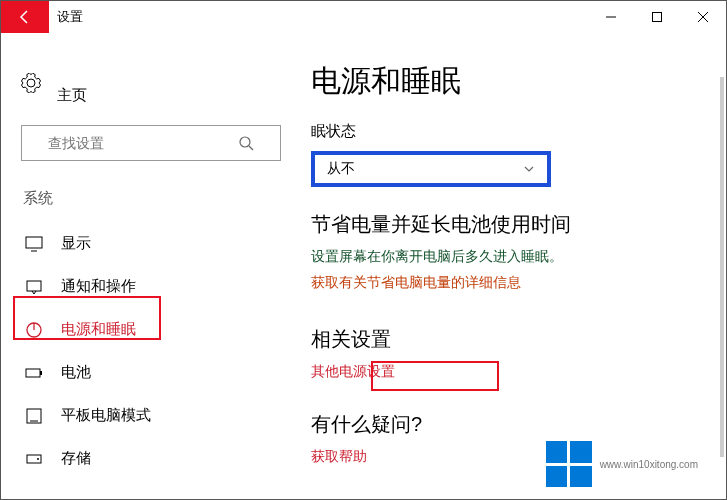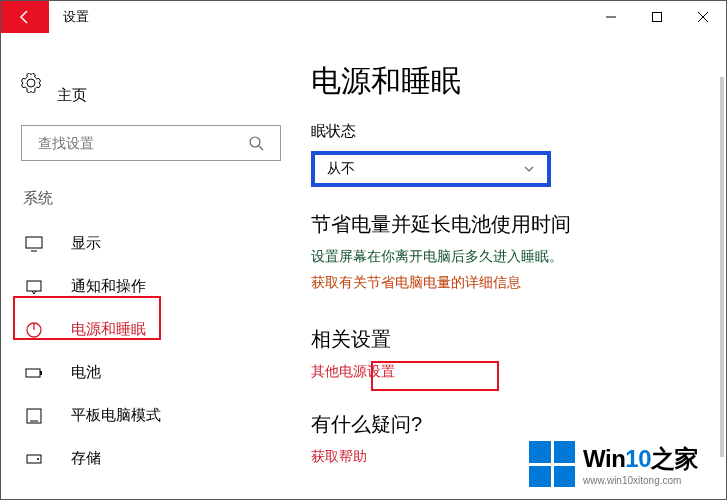--- a/index.html
+++ b/index.html
@@ -1,37 +1,37 @@
 <!DOCTYPE html>
 <html><head>
 <meta charset="utf-8">
 <style>
   * { box-sizing: border-box; margin: 0; padding: 0; }
   body { font-family: "Microsoft YaHei", "Segoe UI", sans-serif; font-size: 14px; color: #000; background: #fff; width: 727px; height: 500px; overflow: hidden; position: relative; border: 1px solid #555; }
   
   .titlebar { display: flex; align-items: stretch; height: 32px; }
   .back-btn { width: 48px; background: #e81123; color: #fff; display: flex; align-items: center; justify-content: center; }
-  .title { flex: 1; display: flex; align-items: center; padding-left: 14px; font-size: 13px; }
+  .title { flex: 1; display: flex; align-items: center; padding-left: 8px; font-size: 13px; }
   .win-controls { display: flex; }
   .win-btn { width: 46px; display: flex; align-items: center; justify-content: center; color: #333; }
   
   .content { display: flex; height: calc(100% - 32px); }
   
   .sidebar { width: 300px; padding: 20px 20px 0 20px; }
   .home-row { display: flex; align-items: center; gap: 16px; padding: 8px 0; margin-bottom: 12px; }
   .settings-icon { width: 20px; height: 20px; }
   .home-label { font-size: 15px; margin-top: 25px; }
   
-  .search-box { display: flex; align-items: center; border: 1px solid #999; height: 36px; padding: 0 16px; margin-bottom: 28px; }
+  .search-box { display: flex; align-items: center; border: 1px solid #999; height: 36px; padding: 0 26px; margin-bottom: 28px; }
   .search-input { flex: 1; border: none; outline: none; font-size: 14px; font-family: inherit; background: transparent; }
   .search-icon { color: #666; }
   
   .section-header { font-size: 15px; color: #555; margin-bottom: 14px; padding-left: 2px; }
   
-  .nav-item { display: flex; align-items: center; gap: 28px; padding: 12px 4px; font-size: 15px; }
+  .nav-item { display: flex; align-items: center; gap: 18px; padding: 12px 4px; font-size: 15px; }
   .nav-item.active { color: #cc1f2f; }
   .nav-icon { width: 18px; height: 18px; display: flex; align-items: center; justify-content: center; }
   .nav-icon svg { width: 18px; height: 18px; }
   .red-box-1 { position: absolute; left: 12px; top: 295px; width: 148px; height: 44px; border: 2px solid #e81123; pointer-events: none; }
   
   .main { flex: 1; padding: 28px 0 0 10px; position: relative; }
   .page-title { font-size: 30px; font-weight: 400; margin-bottom: 20px; }
   .field-label { font-size: 15px; margin-bottom: 10px; }
   .dropdown { display: flex; align-items: center; justify-content: space-between; border: 4px solid #1d4ed8; width: 240px; height: 36px; padding: 0 12px; margin-bottom: 24px; gap: 14px; }
   .chev { color: #666; }
@@ -183,16 +183,15 @@
 <div class="scrollbar"></div>
 
 <div class="logo-area">
   <div class="win-logo">
       <div></div>
       <div></div>
       <div></div>
       <div></div>
     </div>
   <div class="logo-text">
-    <div class="logo-main"><span>Win</span><span class="part2">10</span><span>之家</span></div>
     <div class="logo-sub">www.win10xitong.com</div>
   </div>
 </div>
 
 </body></html>

